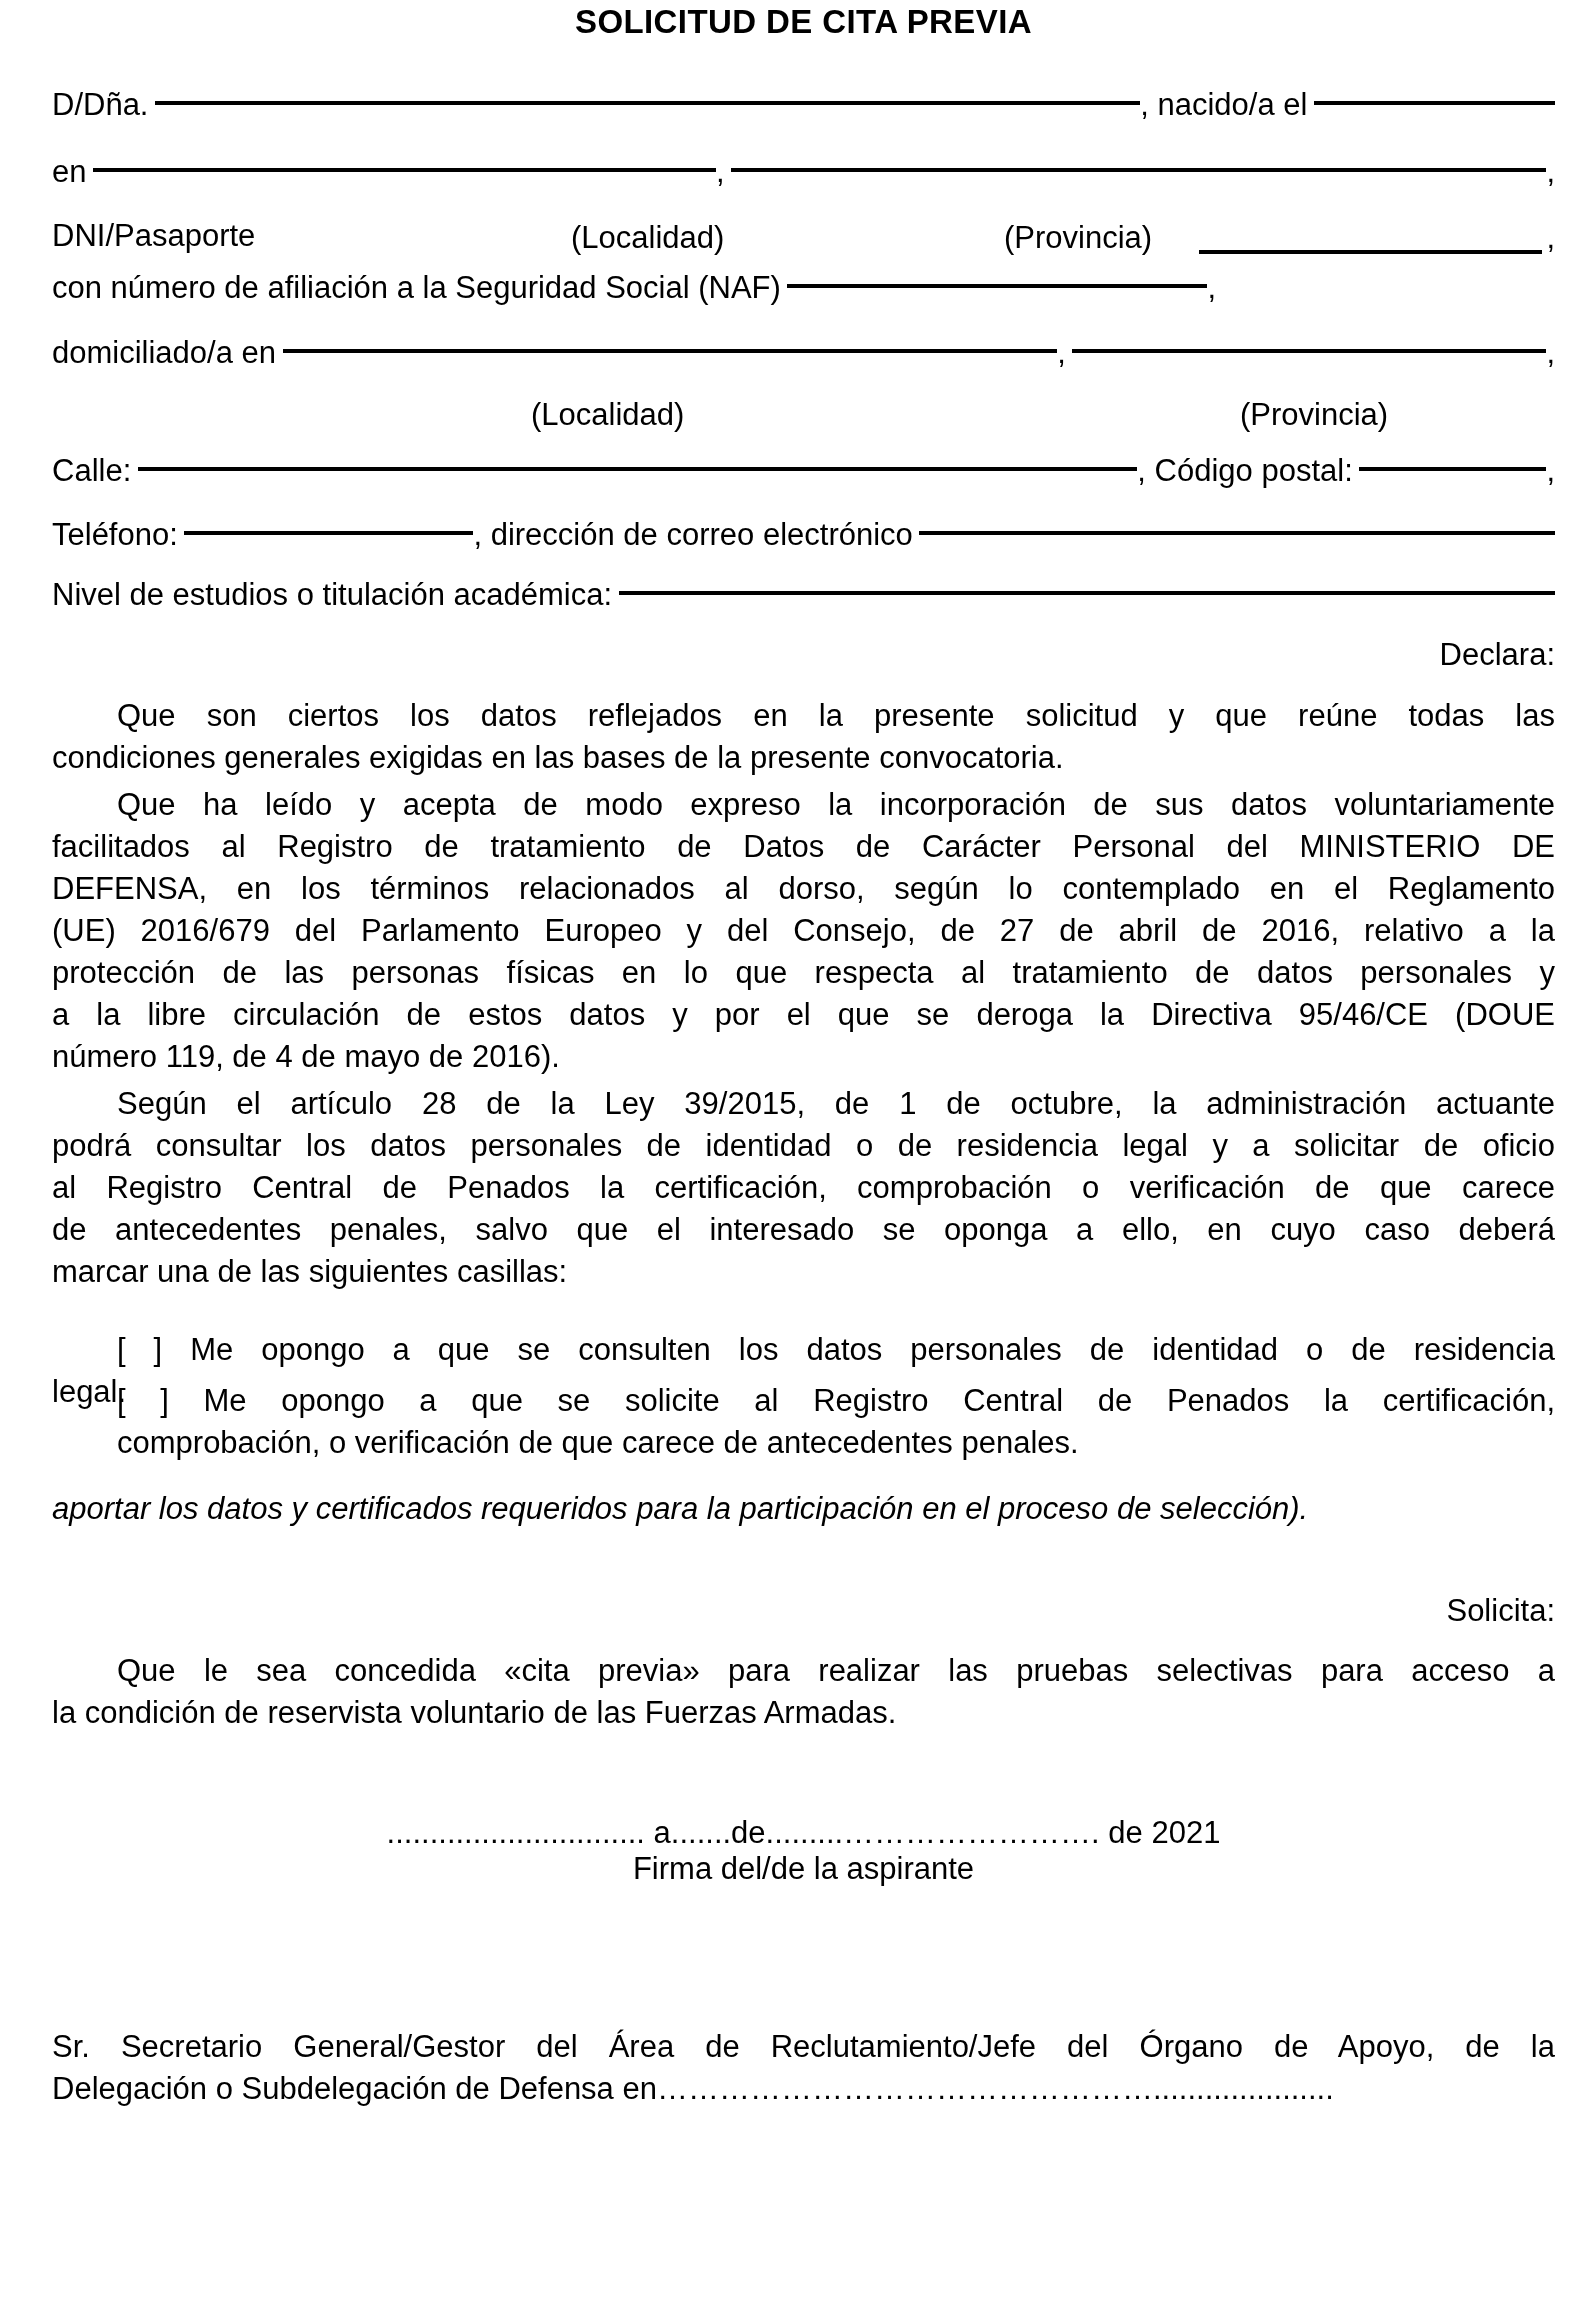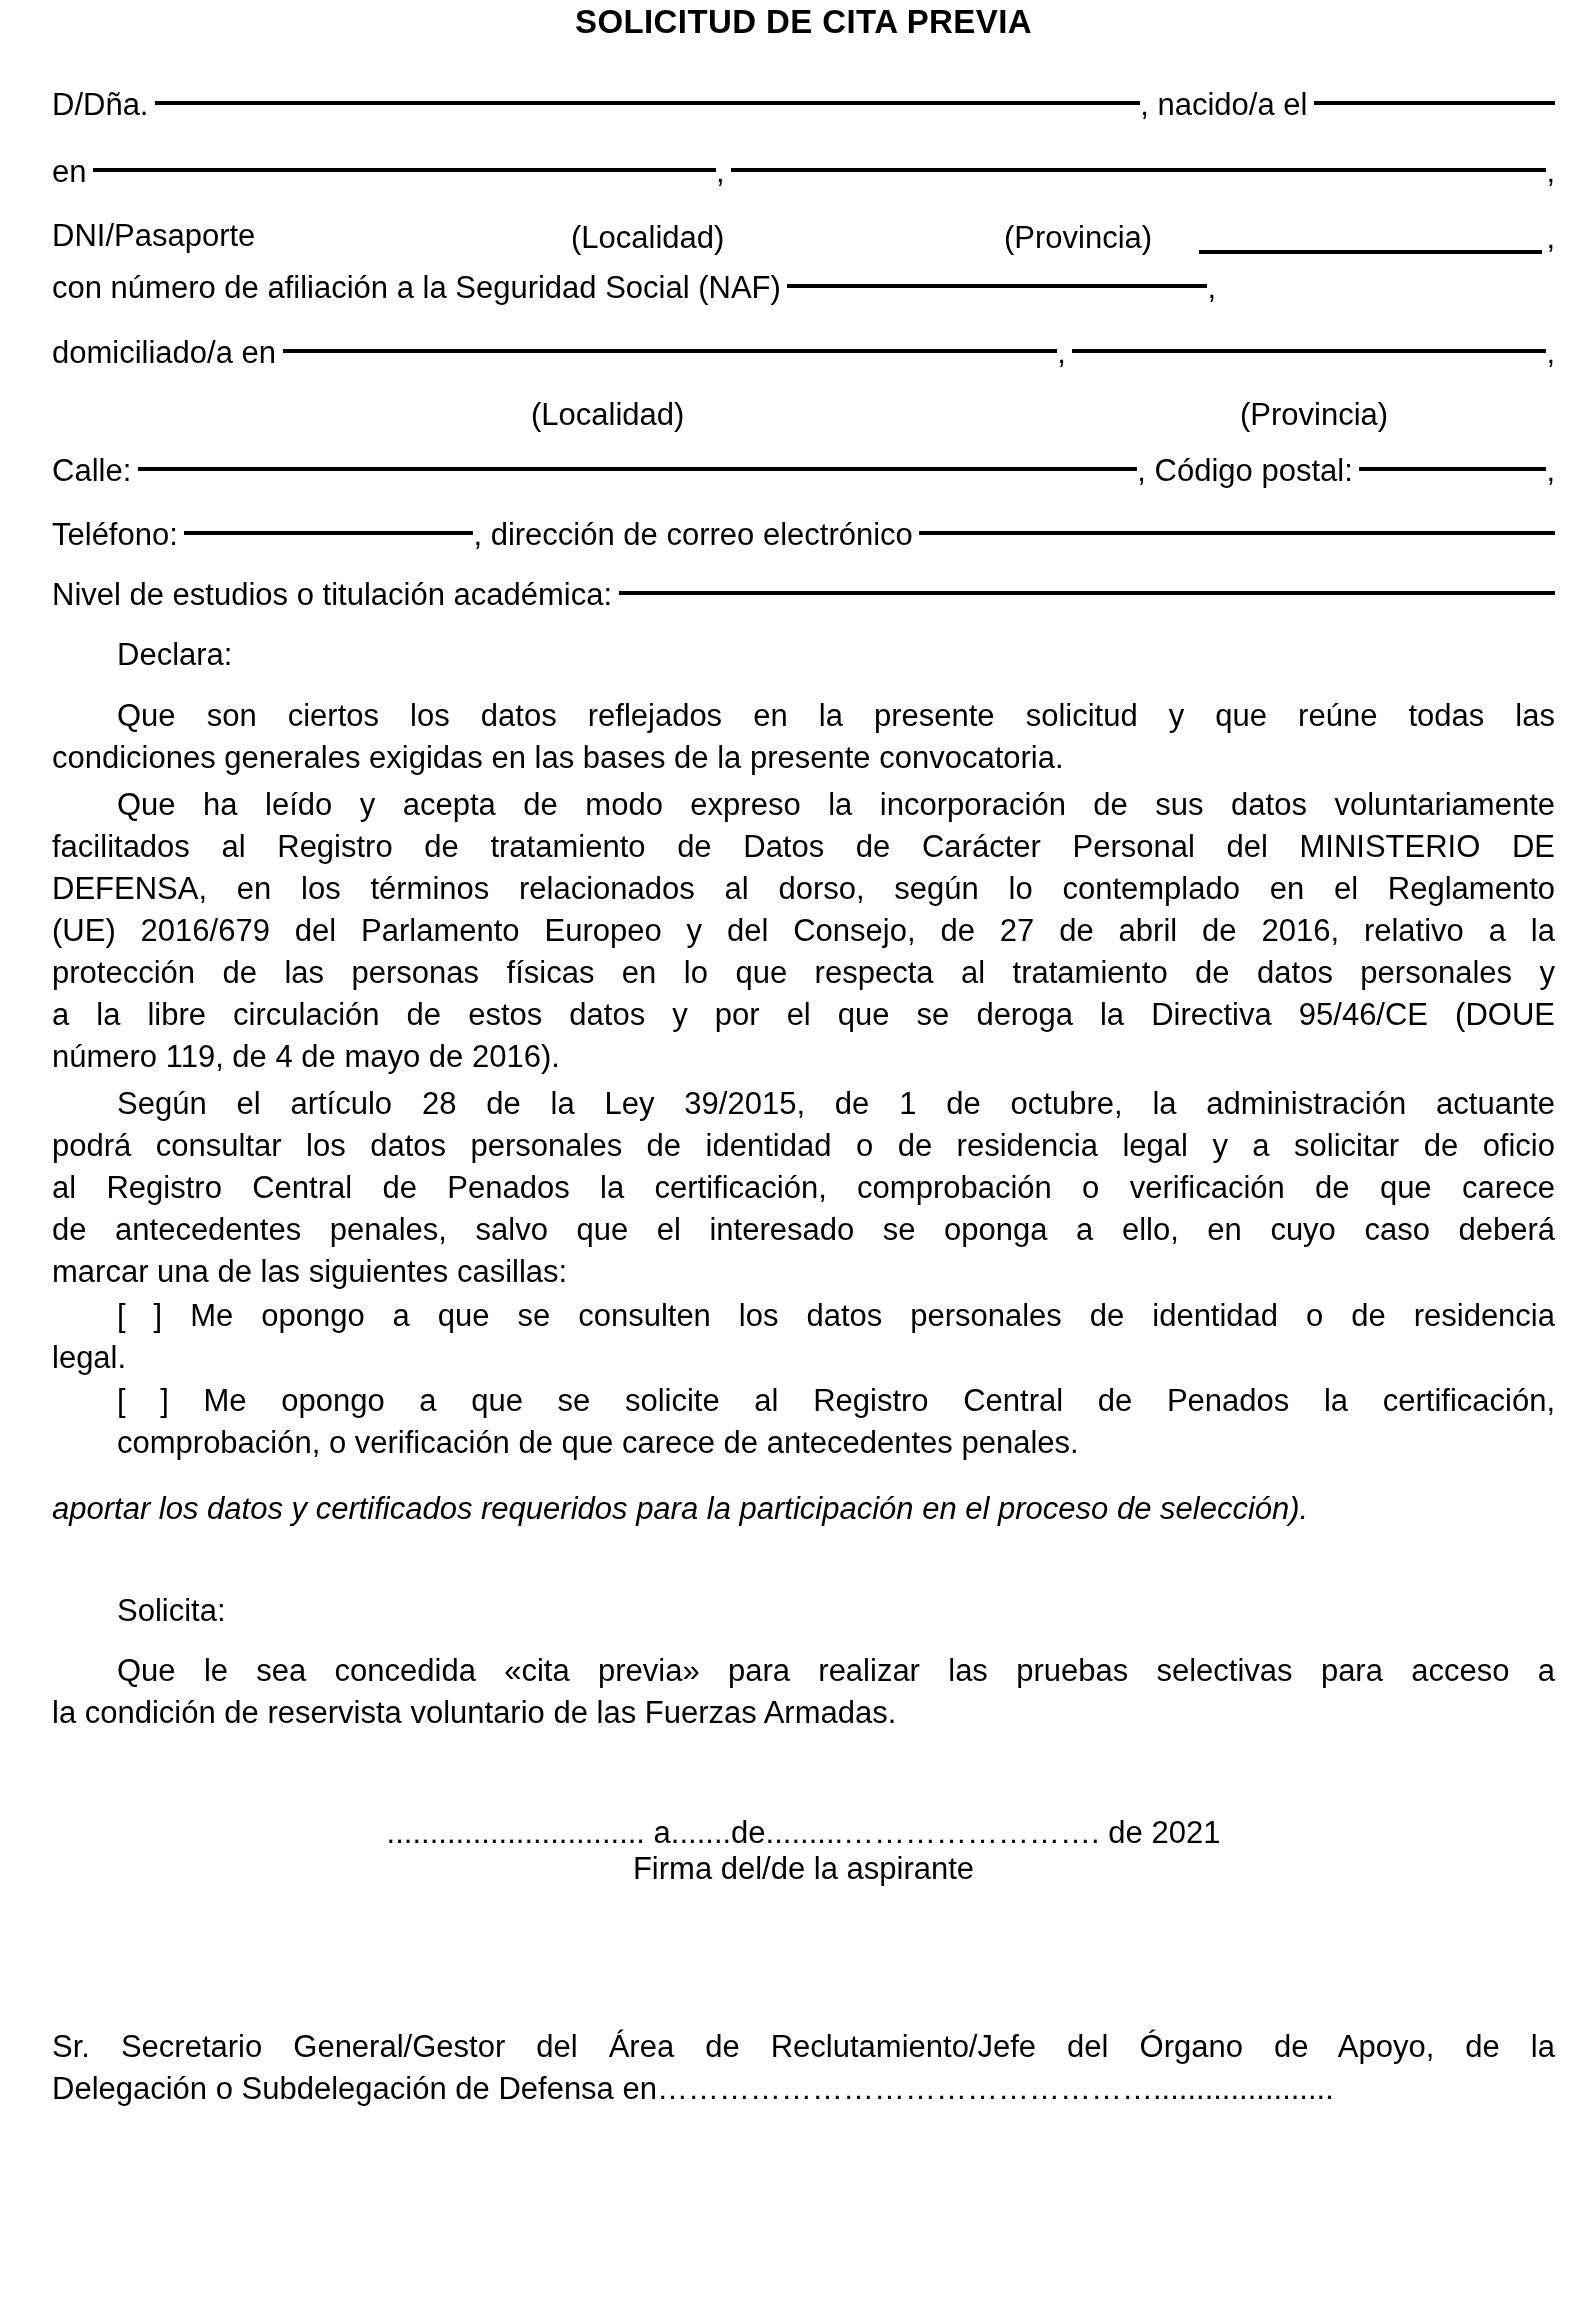--- a/index.html
+++ b/index.html
@@ -29,21 +29,21 @@
     height:0; border-bottom:4.2px solid #000;
     margin:0 0 1.7px 6.6px; flex:0 0 auto;
   }
   .grow { flex:1 1 auto; }
   .abs { position:absolute; bottom:0; line-height:37px; }
   .absul { position:absolute; bottom:1.7px; height:0; border-bottom:4.2px solid #000; }
   
   .blk { position:absolute; left:52px; width:1503px; }
   .l  { line-height:42px; }
   .jl { text-align:justify; text-align-last:justify; }
-  .ind { text-indent:65px; }
+  .ind { text-indent:65px;text-align:right; }
   .it { font-style:italic; }
   .cb2 { margin-left:65px; width:1438px; }
   .center { text-align:center; }
 </style>
 </head>
 <body>
 
 <div class="page">
 
   <div class="title">SOLICITUD DE CITA PREVIA</div>
@@ -130,21 +130,21 @@
   </div>
 
   <div class="blk" style="top:1083px">
     <div class="l jl ind">Según el artículo 28 de la Ley 39/2015, de 1 de octubre, la administración actuante</div>
     <div class="l jl">podrá consultar los datos personales de identidad o de residencia legal y a solicitar de oficio</div>
     <div class="l jl">al Registro Central de Penados la certificación, comprobación o verificación de que carece</div>
     <div class="l jl">de antecedentes penales, salvo que el interesado se oponga a ello, en cuyo caso deberá</div>
     <div class="l">marcar una de las siguientes casillas:</div>
   </div>
 
-  <div class="blk" style="top:1295px">
+  <div class="blk" style="top:1329px">
     <div class="l jl ind">
       <span>[ ]</span>
       <span>Me opongo a que se consulten los datos personales de identidad o de residencia</span>
     </div>
     <div class="l">legal.</div>
   </div>
 
   <div class="blk" style="top:1380px">
     <div class="cb2">
       <div class="l jl">

